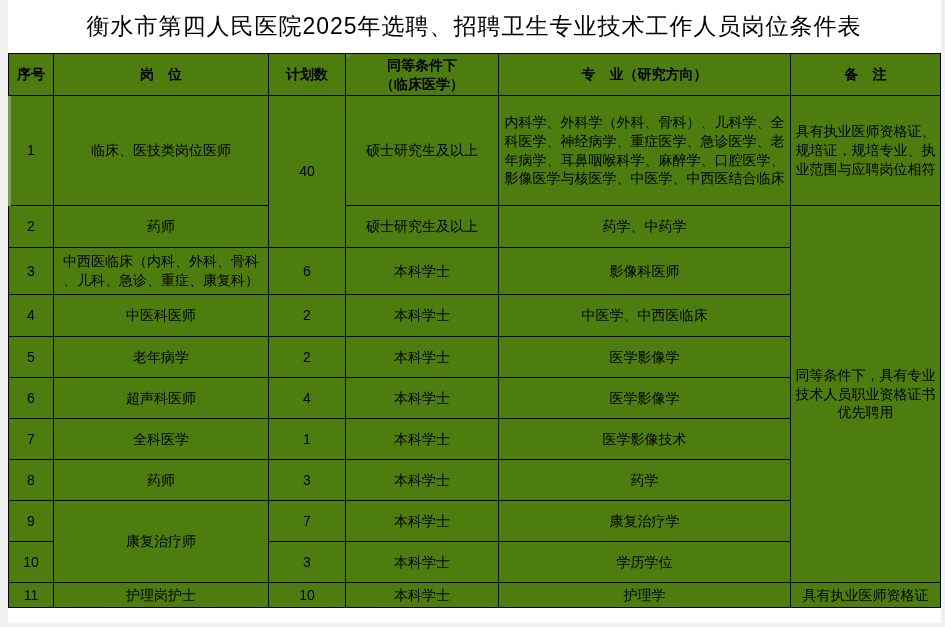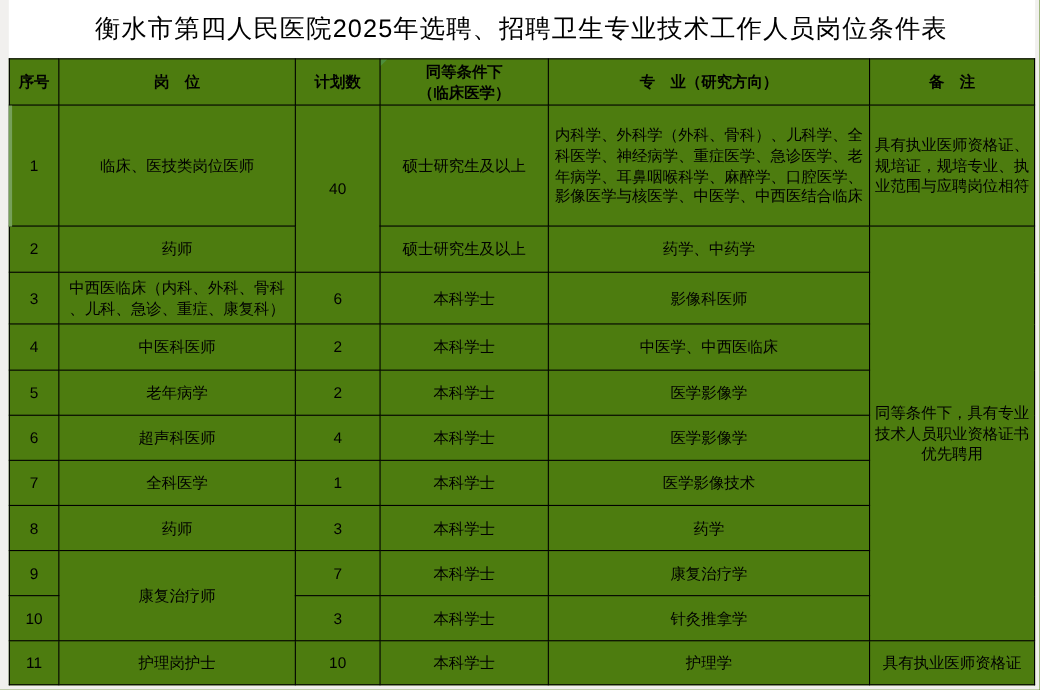--- a/index.html
+++ b/index.html
@@ -147,24 +147,24 @@
       <td rowspan="2">康复治疗师</td>
       <td>7</td>
       <td>本科学士</td>
       <td>康复治疗学</td>
     </tr>
 
     <tr style="height:41px">
       <td>10</td>
       <td>3</td>
       <td>本科学士</td>
-      <td>针灸推拿学</td>
+      <td>学历学位</td>
     </tr>
 
-    <tr style="height:40px">
+    <tr style="height:25px">
       <td>11</td>
       <td>护理岗护士</td>
       <td>10</td>
       <td>本科学士</td>
       <td>护理学</td>
       <td class="al">具有执业医师资格证</td>
     </tr>
   </tbody>
 </table>
 

